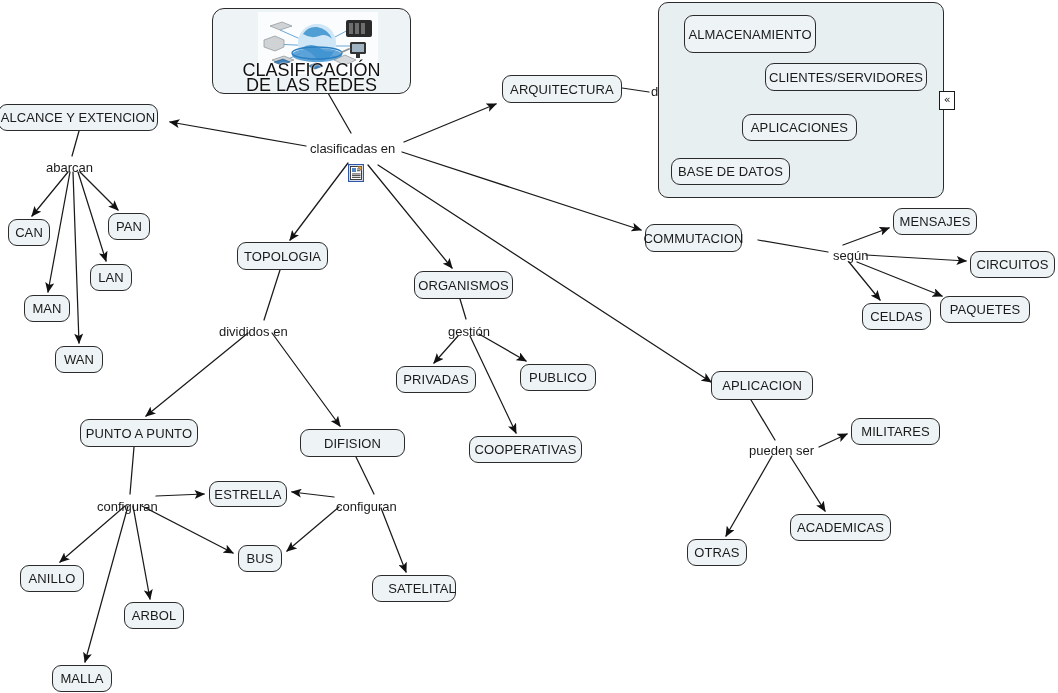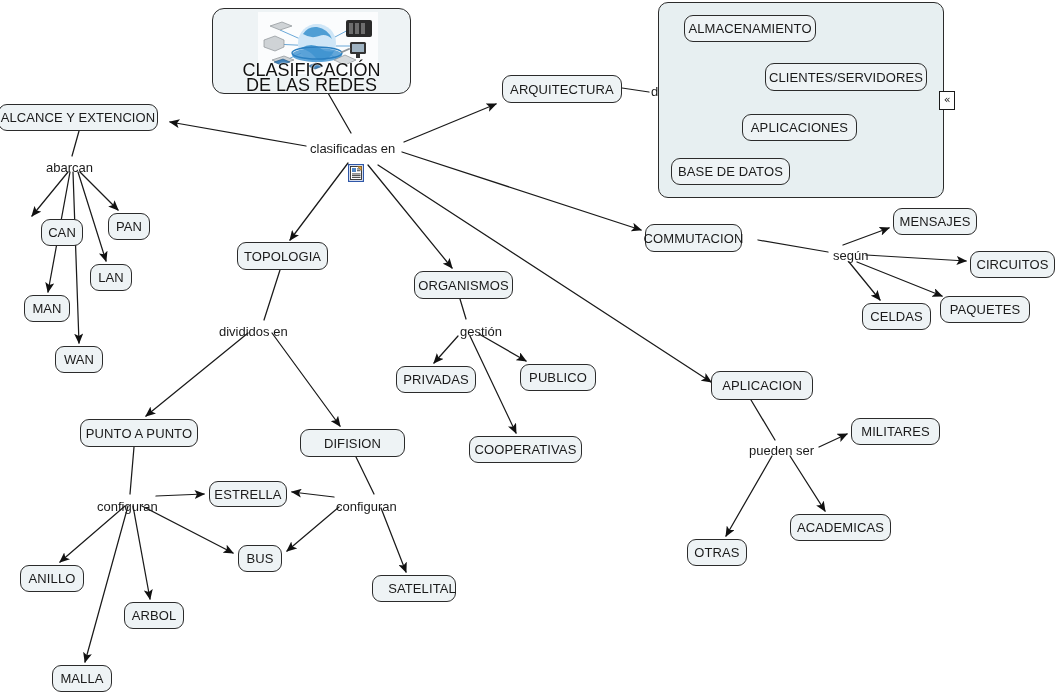--- a/index.html
+++ b/index.html
@@ -262,21 +262,21 @@
       <rect x="4" y="9.5" width="8.5" height="0.9"></rect>
       <rect x="4" y="11.2" width="8.5" height="0.9"></rect>
       <rect x="4" y="12.9" width="8.5" height="0.9"></rect>
     </g>
     <path d="M9.5,2.5 l4,0 l0,4 Z" fill="#e8a33d" stroke="#8a6420" stroke-width="0.6"></path>
   </svg>
 
   <div class="node" style="left:-2px;  top:104px; width:160px; height:27px;">
       <span>ALCANCE Y EXTENCION</span>
     </div>
-  <div class="node" style="left:8px;   top:219px; width:42px;  height:27px;margin-left:33px;">
+  <div class="node" style="left:8px;   top:219px; width:42px;  height:27px;">
       <span>CAN</span>
     </div>
   <div class="node" style="left:108px; top:213px; width:42px;  height:27px;">
       <span>PAN</span>
     </div>
   <div class="node" style="left:90px;  top:264px; width:42px;  height:27px;">
       <span>LAN</span>
     </div>
   <div class="node" style="left:24px;  top:295px; width:46px;  height:27px;">
       <span>MAN</span>
@@ -322,21 +322,21 @@
   <div class="node" style="left:520px; top:364px; width:76px;  height:27px;">
       <span>PUBLICO</span>
     </div>
   <div class="node" style="left:469px; top:436px; width:113px; height:27px;">
       <span>COOPERATIVAS</span>
     </div>
 
   <div class="node" style="left:502px; top:75px;  width:120px; height:28px;">
       <span>ARQUITECTURA</span>
     </div>
-  <div class="node" style="left:684px; top:15px; width:132px; height:27px;">
+  <div class="node" style="left:684px; top:15px; width:132px; height:38px;">
       <span>ALMACENAMIENTO</span>
     </div>
   <div class="node" style="left:765px; top:63px; width:162px; height:28px;">
       <span>CLIENTES/SERVIDORES</span>
     </div>
   <div class="node" style="left:742px; top:114px; width:115px; height:27px;">
       <span>APLICACIONES</span>
     </div>
   <div class="node" style="left:671px; top:158px; width:119px; height:27px;">
       <span>BASE DE DATOS</span>
@@ -369,18 +369,18 @@
     </div>
   <div class="node" style="left:687px; top:539px; width:60px;  height:27px;">
       <span>OTRAS</span>
     </div>
 
   <div class="link-label" style="left:310px; top:142px;">clasificadas en</div>
   <div class="link-label" style="left:46px;  top:161px;">abarcan</div>
   <div class="link-label" style="left:219px; top:325px;">divididos en</div>
   <div class="link-label" style="left:97px; top:500px;">configuran</div>
   <div class="link-label" style="left:336px; top:500px;">configuran</div>
-  <div class="link-label" style="left:460px; top:325px;">gestión</div>
+  <div class="link-label" style="left:448px; top:325px;">gestión</div>
   <div class="link-label" style="left:833px; top:249px;">según</div>
   <div class="link-label" style="left:749px; top:444px;">pueden ser</div>
   <div class="link-label" style="left:651px; top:85px;">d</div>
 
 </div>
 
 </body></html>

